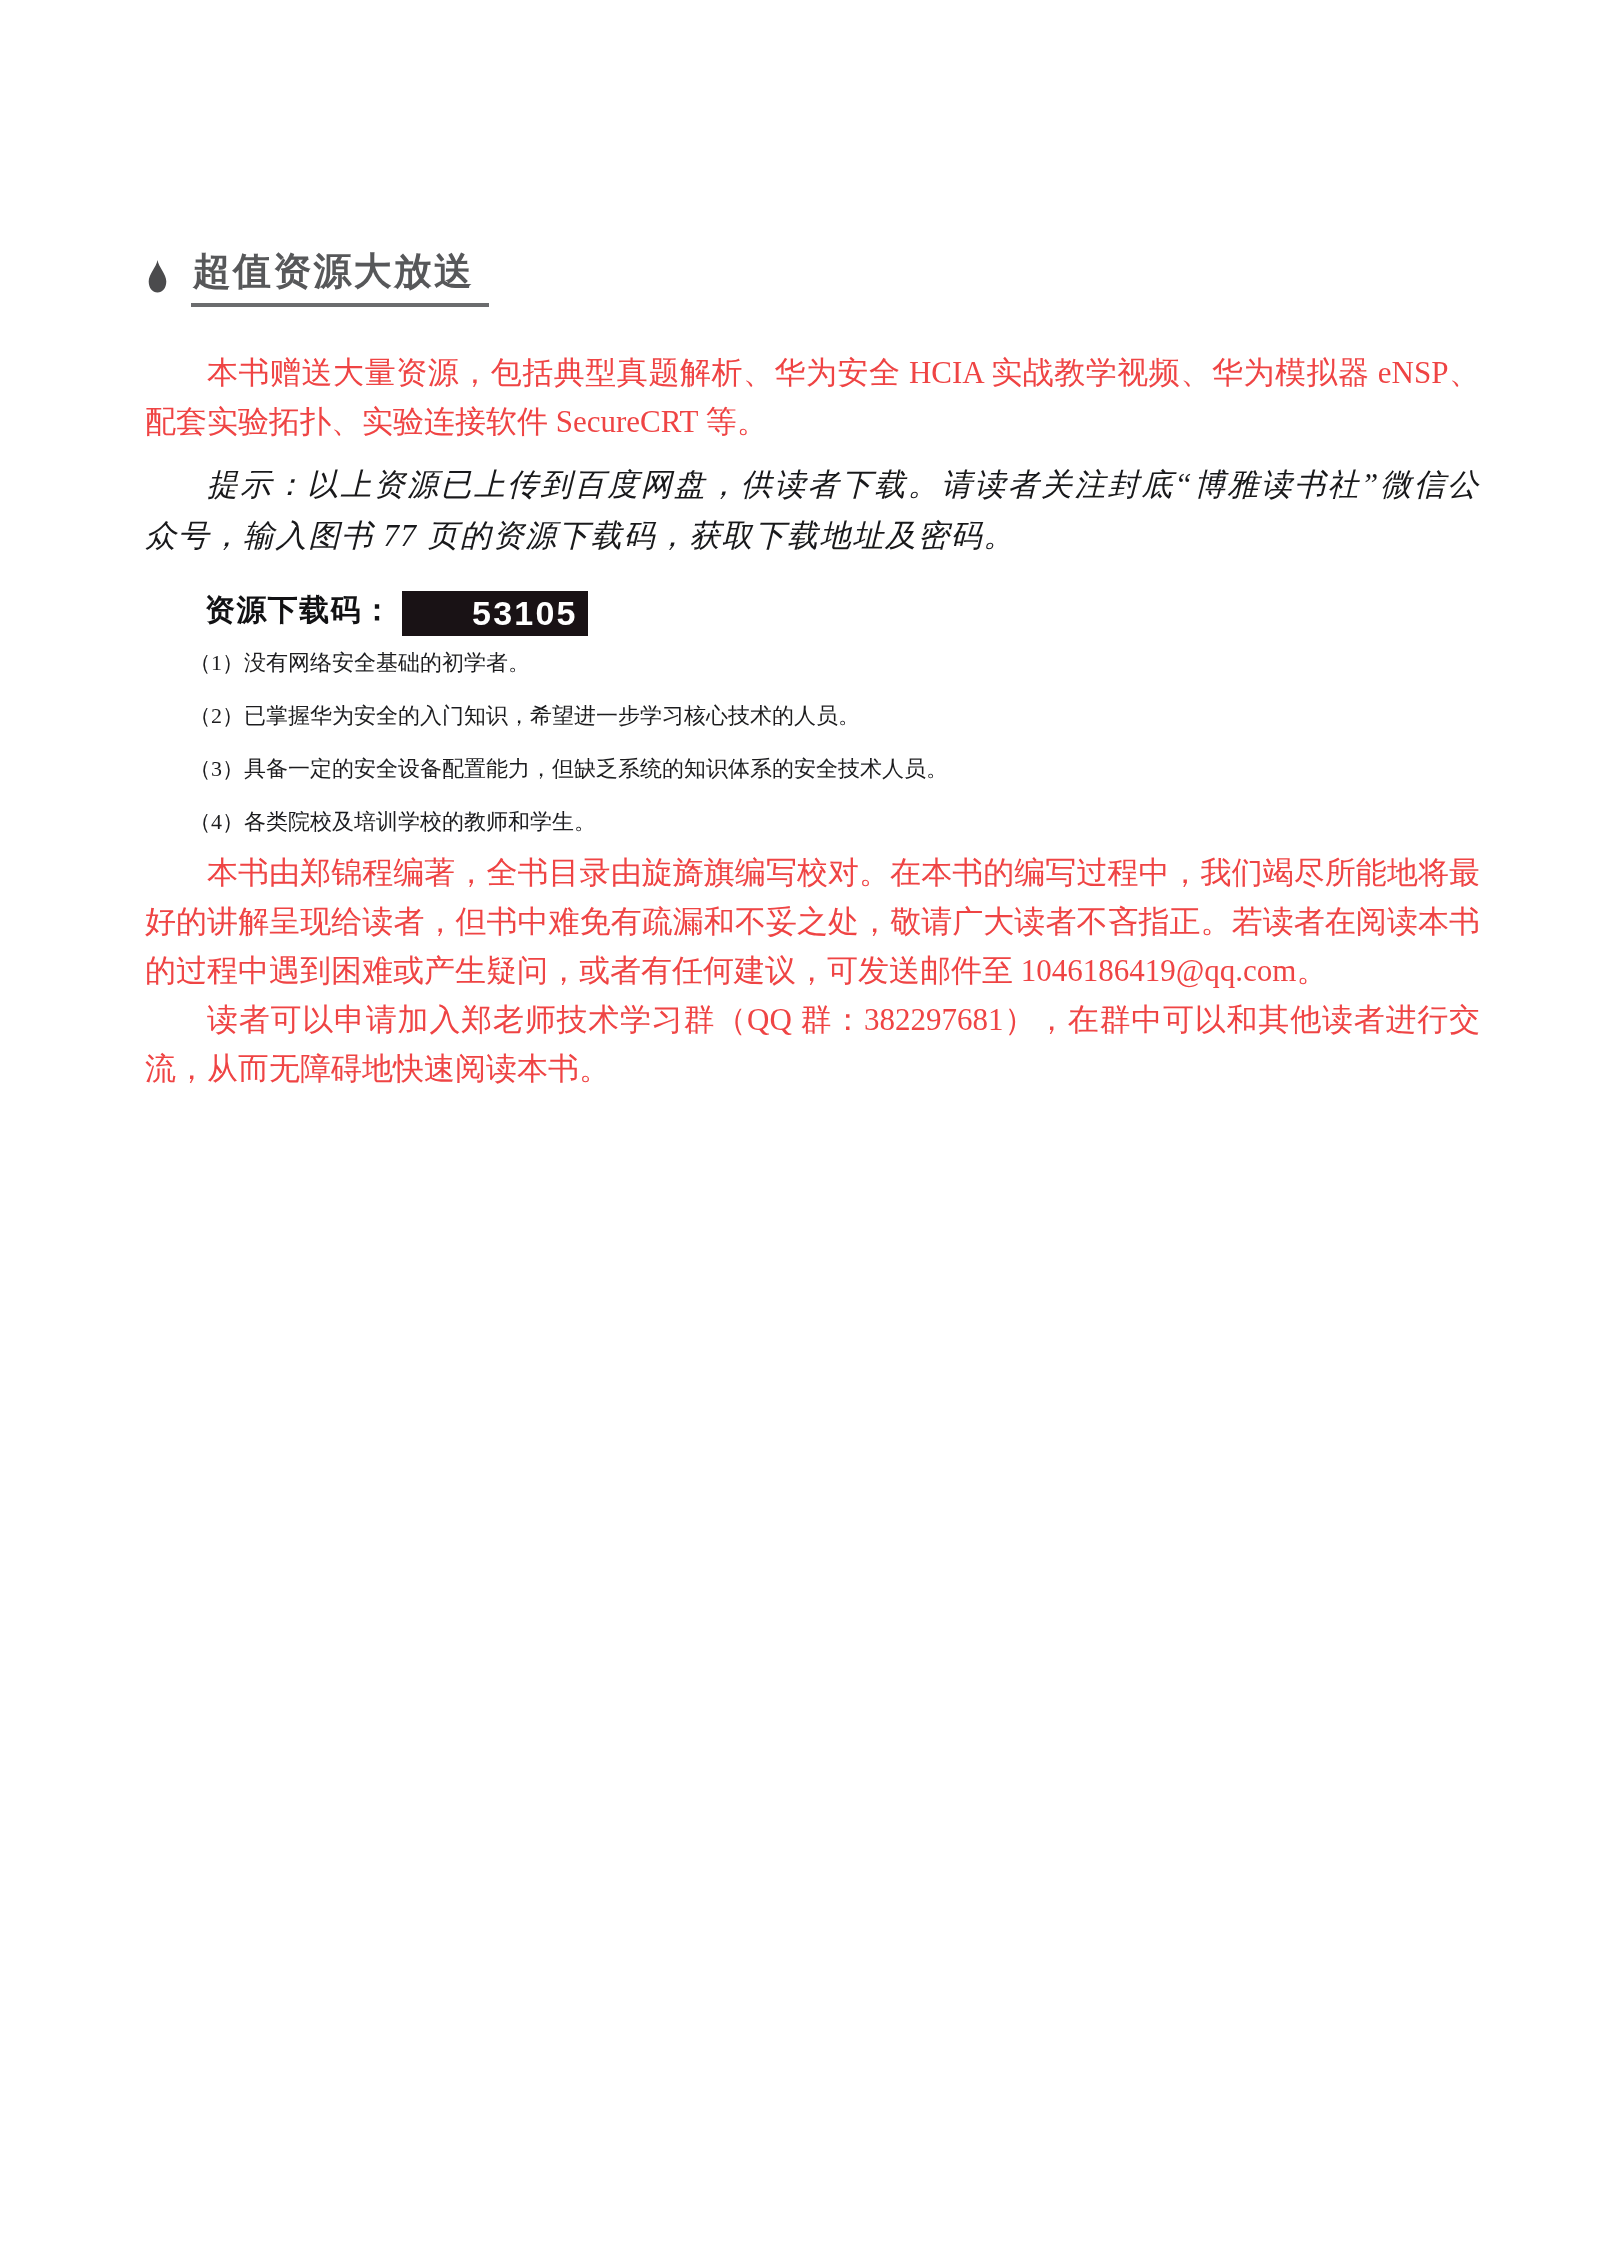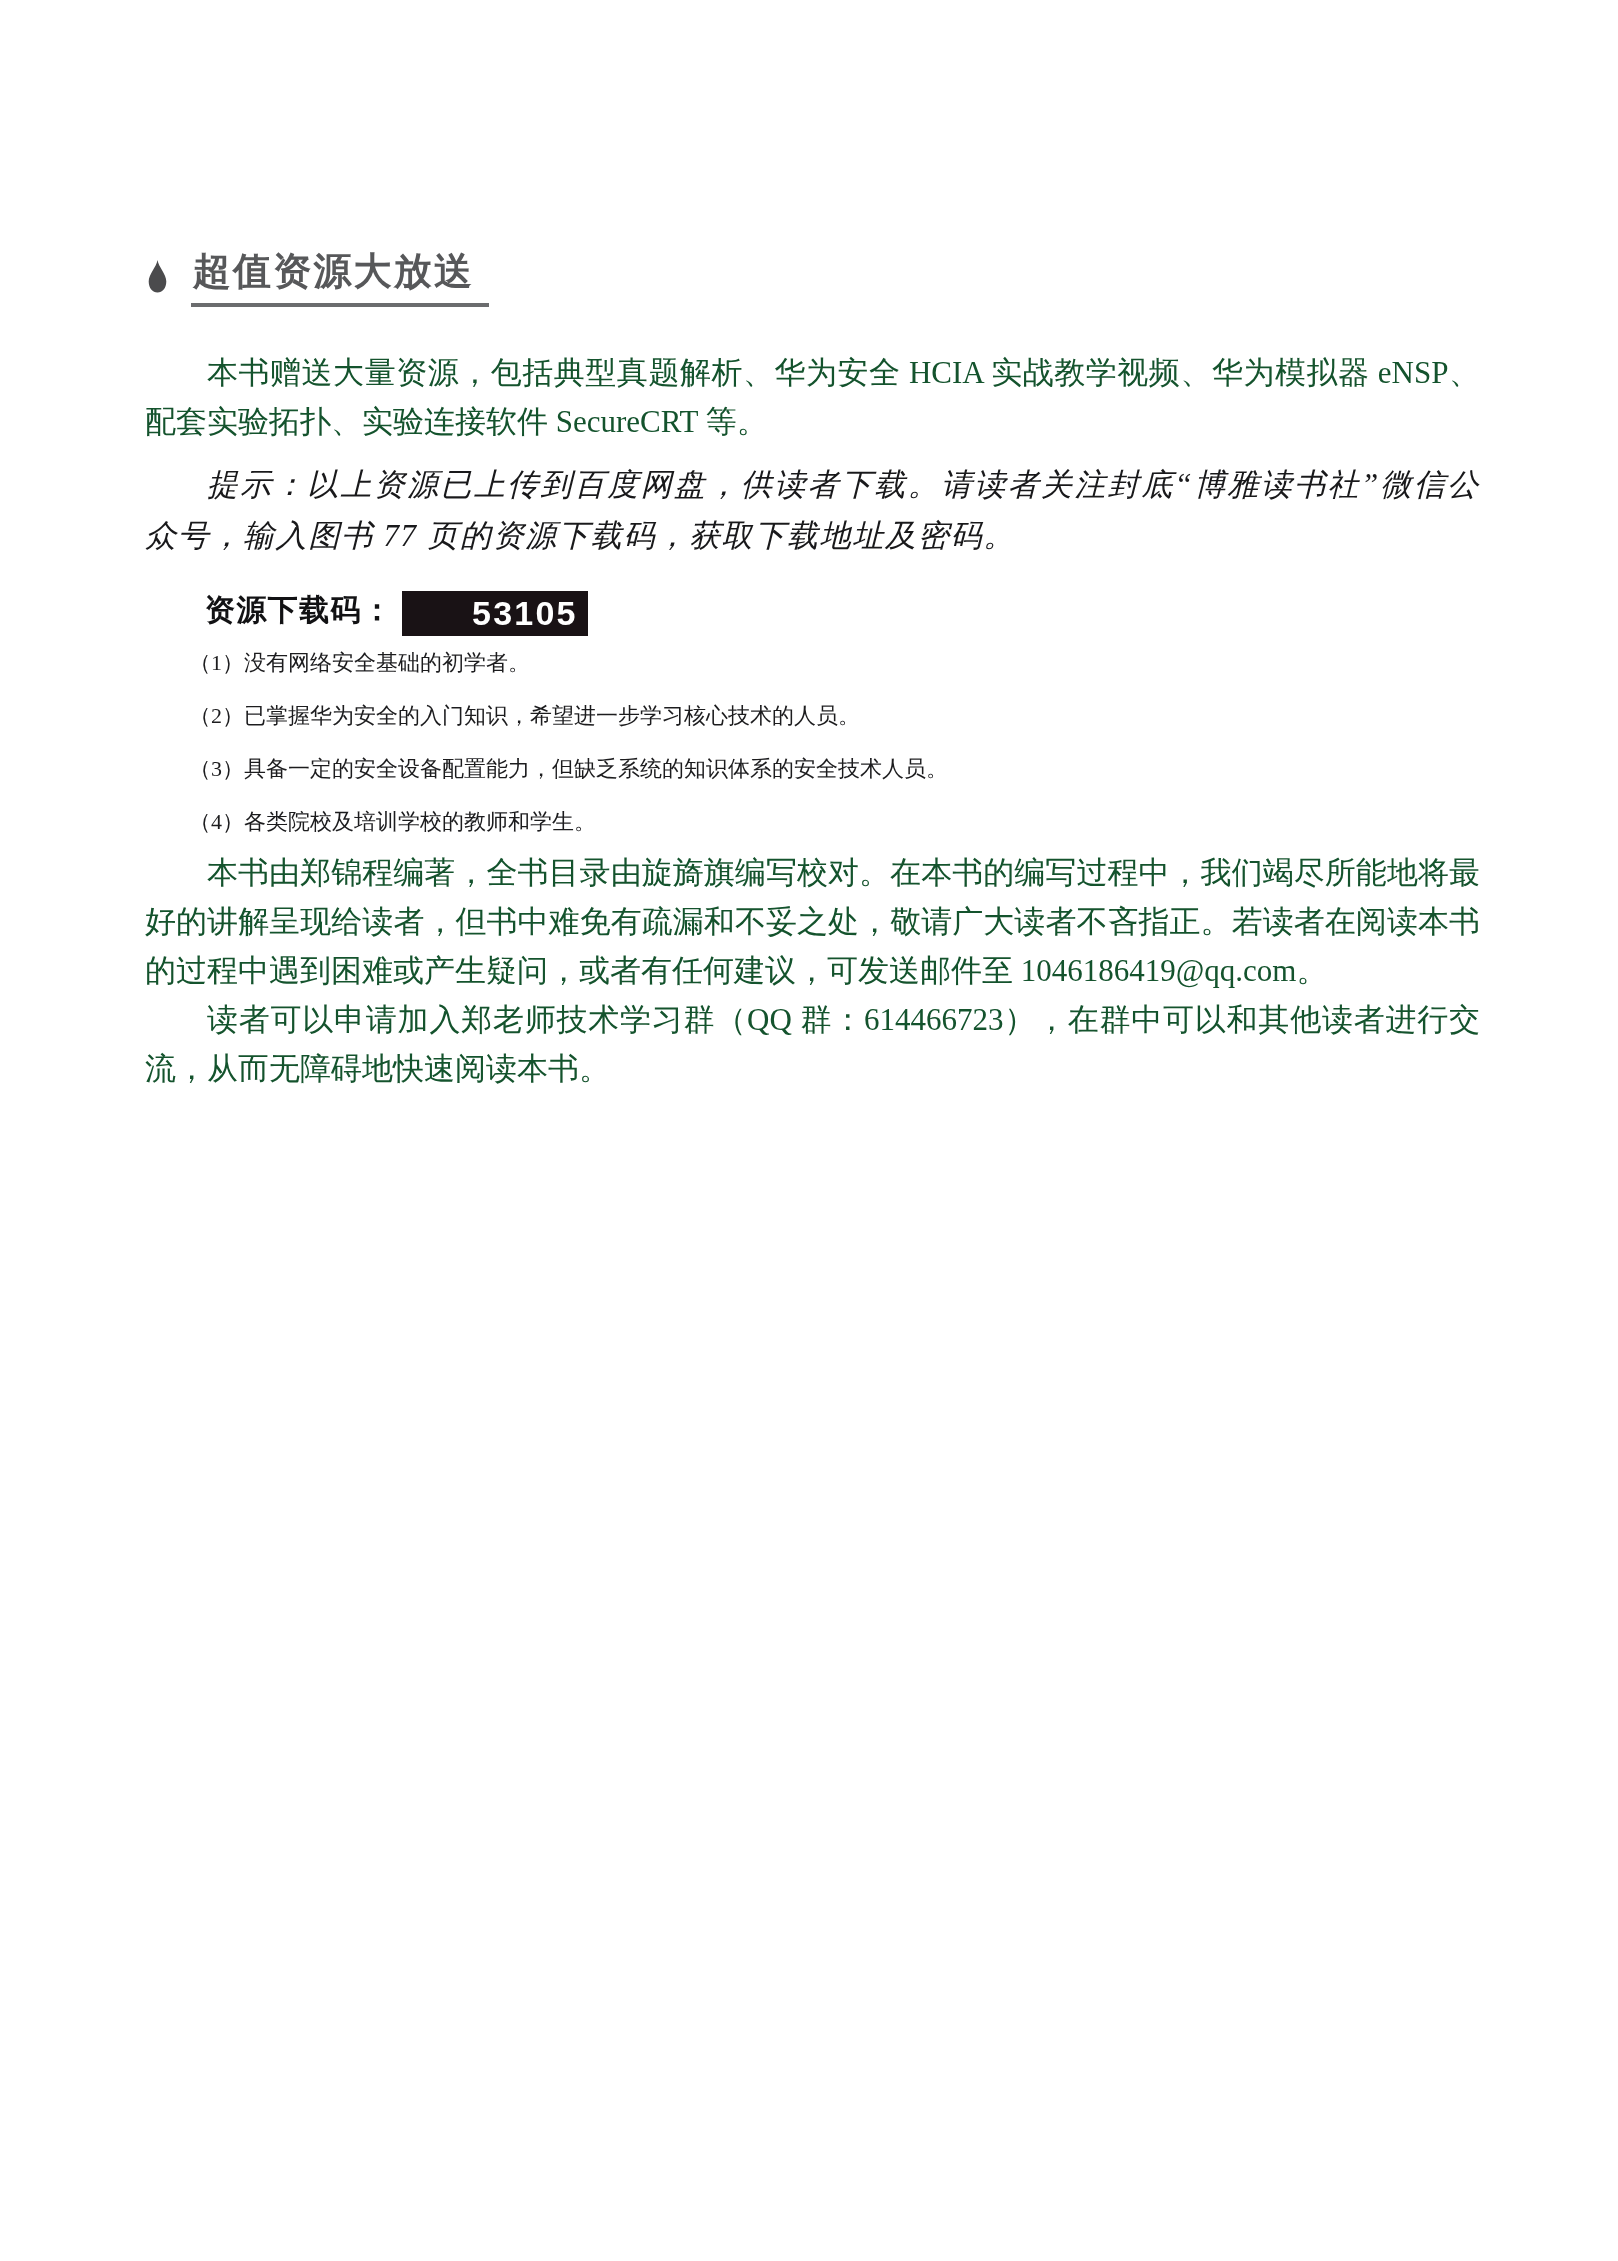--- a/index.html
+++ b/index.html
@@ -42,21 +42,21 @@
     border-bottom: 4.3px solid #6b6c6e;
     padding: 0 14.5px 10px 1.4px;
     line-height: 1.1;
   }
 
   .body {
     font-size: 31px;
     line-height: 49px;
     text-align: justify;
     margin: 0;
-    color: #14532d;
+    color: #ef4444;
   }
   .indent { text-indent: 2em; }
 
   .tip {
     font-style: italic;
     letter-spacing: 0.055em;
     line-height: 51px;
     margin-top: 13px;
     color: #19191b;
   }
@@ -125,18 +125,18 @@
 
     <section>
       <p class="list-item">（1）没有网络安全基础的初学者。</p>
       <p class="list-item">（2）已掌握华为安全的入门知识，希望进一步学习核心技术的人员。</p>
       <p class="list-item">（3）具备一定的安全设备配置能力，但缺乏系统的知识体系的安全技术人员。</p>
       <p class="list-item">（4）各类院校及培训学校的教师和学生。</p>
     </section>
 
     <section>
       <p class="body indent">本书由郑锦程编著，全书目录由旋旖旗编写校对。在本书的编写过程中，我们竭尽所能地将最好的讲解呈现给读者，但书中难免有疏漏和不妥之处，敬请广大读者不吝指正。若读者在阅读本书的过程中遇到困难或产生疑问，或者有任何建议，可发送邮件至 1046186419@qq.com。</p>
-      <p class="body indent">读者可以申请加入郑老师技术学习群（QQ 群：614466723），在群中可以和其他读者进行交流，从而无障碍地快速阅读本书。</p>
+      <p class="body indent">读者可以申请加入郑老师技术学习群（QQ 群：382297681），在群中可以和其他读者进行交流，从而无障碍地快速阅读本书。</p>
     </section>
 
   </div>
 </div>
 
 
 </body></html>

